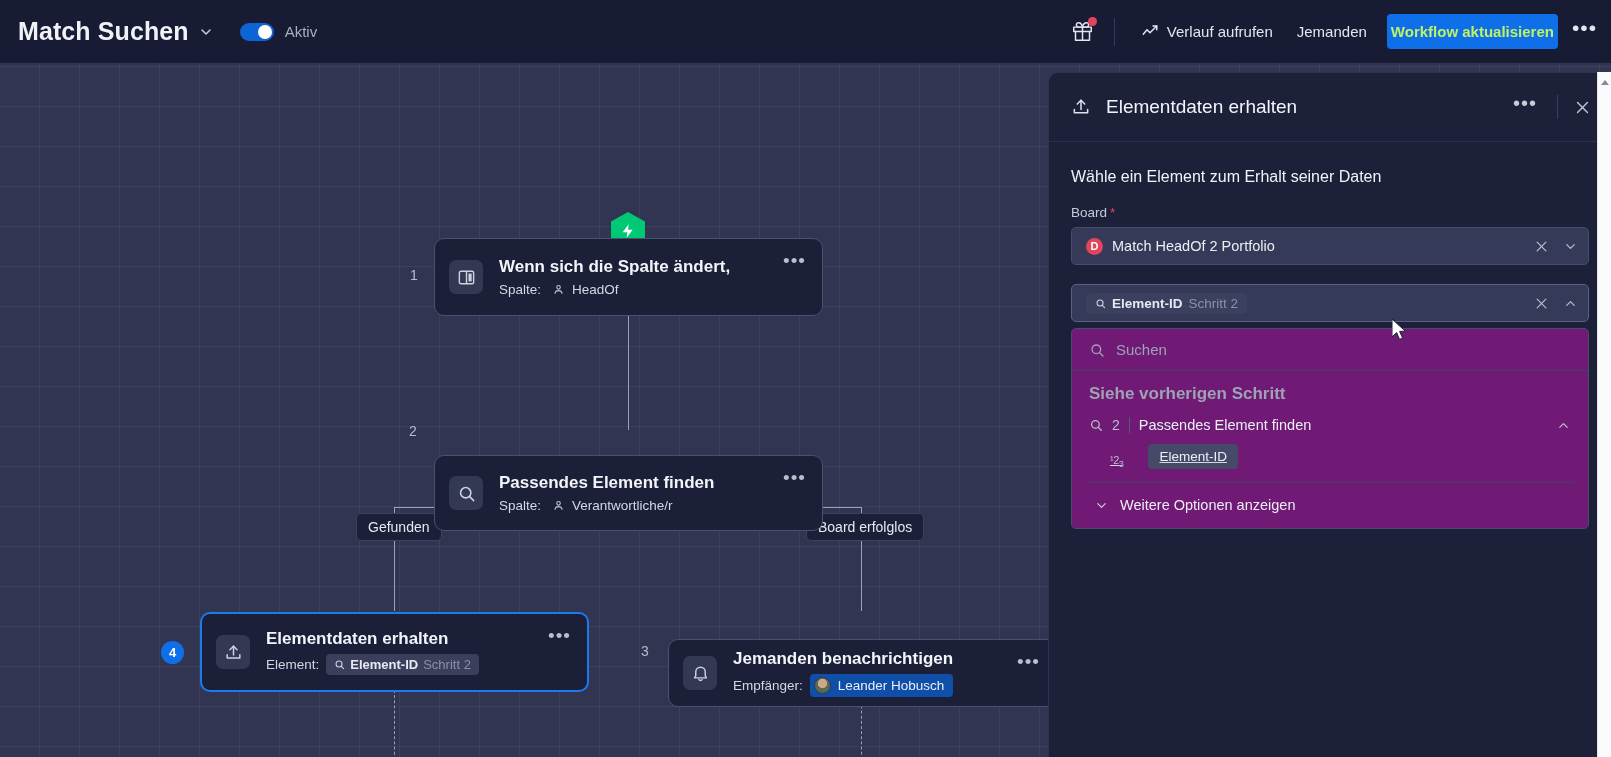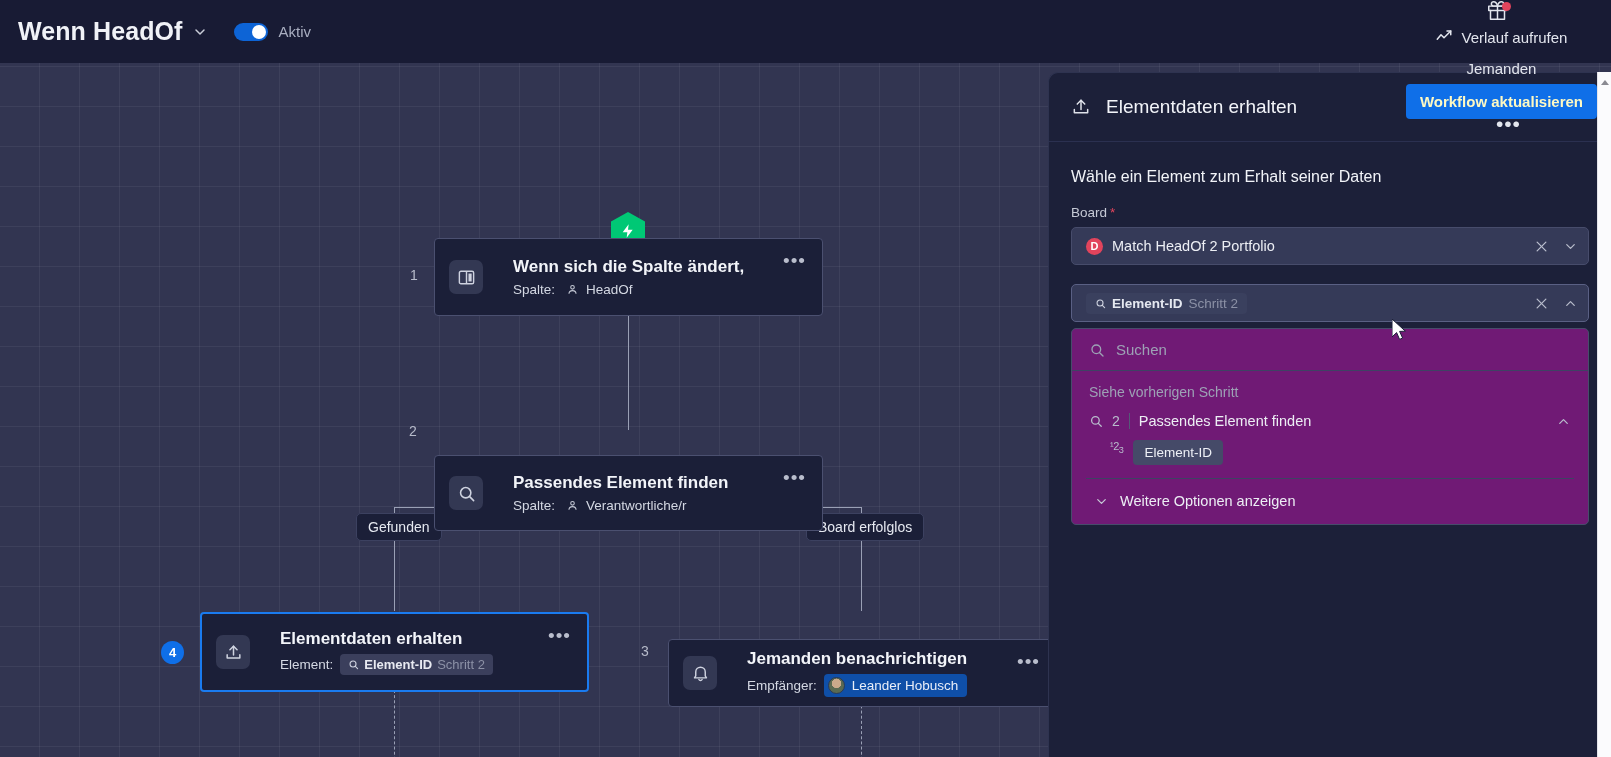--- a/index.html
+++ b/index.html
@@ -30,40 +30,40 @@
     position: relative; cursor: pointer;
   }
   .toggle::after {
     content:""; position:absolute; top:2px; right:2px;
     width:14px; height:14px; border-radius:50%; background:#fff;
   }
   .toggle-label { margin-left: 11px; font-size: 15px; color: #a9aec0; }
 
   .topbar-right {
     margin-left: auto; display: flex; align-items: center; height: 100%;
-    padding-right: 14px; gap: 0; flex-direction: column;
+    padding-right: 14px; gap: 0;
   }
   .gift-btn {
     position: relative; width: 34px; height: 34px; display:flex;
     align-items:center; justify-content:center; cursor:pointer;
     margin-right: 8px;
   }
   .gift-dot {
     position:absolute; top: 2px; right: 3px; width: 9px; height: 9px;
     border-radius: 50%; background: #e2445c;
   }
   .vdiv { width:1px; height: 28px; background:#353a56; margin: 0 14px 0 6px; }
   .tb-link {
     display:flex; align-items:center; gap: 8px;
     font-size: 15px; color: #e3e6ee; padding: 7px 12px;
     border-radius: 4px; cursor: pointer; white-space: nowrap;
   }
   .tb-primary {
-    background: #0f6fe8; color: #fef9c3; font-weight: 700; font-size: 15px;
-    padding: 9px 14px; border-radius: 4px; margin-left: 0;
+    background: #0f6fe8; color: #bef264; font-weight: 700; font-size: 15px;
+    padding: 9px 4px; border-radius: 4px; margin-left: 8px;
     cursor: pointer; white-space: nowrap;
   }
   .tb-dots {
     margin-left: 14px; font-size: 21px; color: #e3e6ee; cursor: pointer;
     letter-spacing: 1px; line-height: 10px; padding-bottom: 8px;
   }
 
   
   .canvas {
     position: absolute; top: 63px; left: 0; width: 1611px; height: 694px;
@@ -73,24 +73,23 @@
       linear-gradient(to bottom, rgba(255,255,255,.055) 1px, transparent 1px);
     background-size: 40px 40px;
     background-position: -1px 3px;
     overflow: hidden;
   }
 
   .node {
     position: absolute;
     background: #1b1f38;
     border: 1px solid #4b5070;
-    border-radius: 4px;
+    border-radius: 10px;
     display: flex; align-items: center;
     padding: 0 16px 0 14px;
-    gap: 14px;
   }
   .node.selected { border: 2px solid #1a7bf0; }
   .node-icon {
     width: 34px; height: 34px; border-radius: 7px; background: #333853;
     display:flex; align-items:center; justify-content:center; flex: 0 0 34px;
     color: #cfd3e0;
   }
   .node-body { margin-left: 16px; flex: 1 1 auto; min-width: 0; }
   .node-title {
     font-size: 17px; font-weight: 700; color: #f2f4f9;
@@ -205,32 +204,32 @@
   .dropdown {
     background:#701a75; border:1px solid #474c6b; border-radius:5px;
     margin-top: -13px; overflow:hidden;
   }
   .dd-search {
     height:42px; display:flex; align-items:center; gap:11px;
     padding: 0 17px; border-bottom:1px solid #3e4363; color:#9da2b5;
     font-size:15px;
   }
   .dd-grouptitle {
-    font-size:14px; color:#9da2b5; padding: 13px 17px 6px 17px;
+    font-size:17px; color:#9da2b5; padding: 13px 17px 6px 17px; font-weight: bold;
   }
   .dd-row {
     display:flex; align-items:center; padding: 7px 17px; cursor:pointer;
     gap: 9px;
   }
   .dd-row .stepno { color:#b9bdcd; font-size:14px; }
   .dd-row .vbar { width:1px; height:16px; background:#555a78; }
   .dd-row .dd-label { font-size:14.5px; color:#eceef4; }
   .dd-row .dd-chev { margin-left:auto; color:#b9bdcd; display:flex; }
   .dd-sub {
-    display:flex; align-items:flex-start; gap:10px; padding: 4px 17px 13px 38px;
+    display:flex; align-items:flex-end; gap:25px; padding: 4px 17px 13px 38px; text-decoration: underline;
   }
   .dd-sub .numico {
     font-size: 11px; color:#b9bdcd; letter-spacing: -.5px;
   }
   .dd-chip {
     background:#454a68; border-radius:4px; padding: 5px 11px;
     font-size:13.5px; color:#eef0f6;
   }
   .dd-sep { height:1px; background:#3e4363; margin: 0 14px; }
   .dd-more {
@@ -256,21 +255,21 @@
     position:absolute; left:1392px; top:319px; z-index:70;
     pointer-events:none;
   }
 </style>
 </head>
 <body>
 
 <div id="app">
 
   <div class="topbar">
-    <div class="wf-title">Wenn HeadOf</div>
+    <div class="wf-title">Match Suchen</div>
     <span class="chev-title">
       <svg width="16" height="16" viewBox="0 0 24 24" fill="none" stroke="currentColor" stroke-width="2.2" stroke-linecap="round" stroke-linejoin="round">
           <polyline points="6 9 12 15 18 9"></polyline>
         </svg>
     </span>
     <div class="toggle-wrap">
       <div class="toggle"></div>
       <div class="toggle-label">Aktiv</div>
     </div>
 

